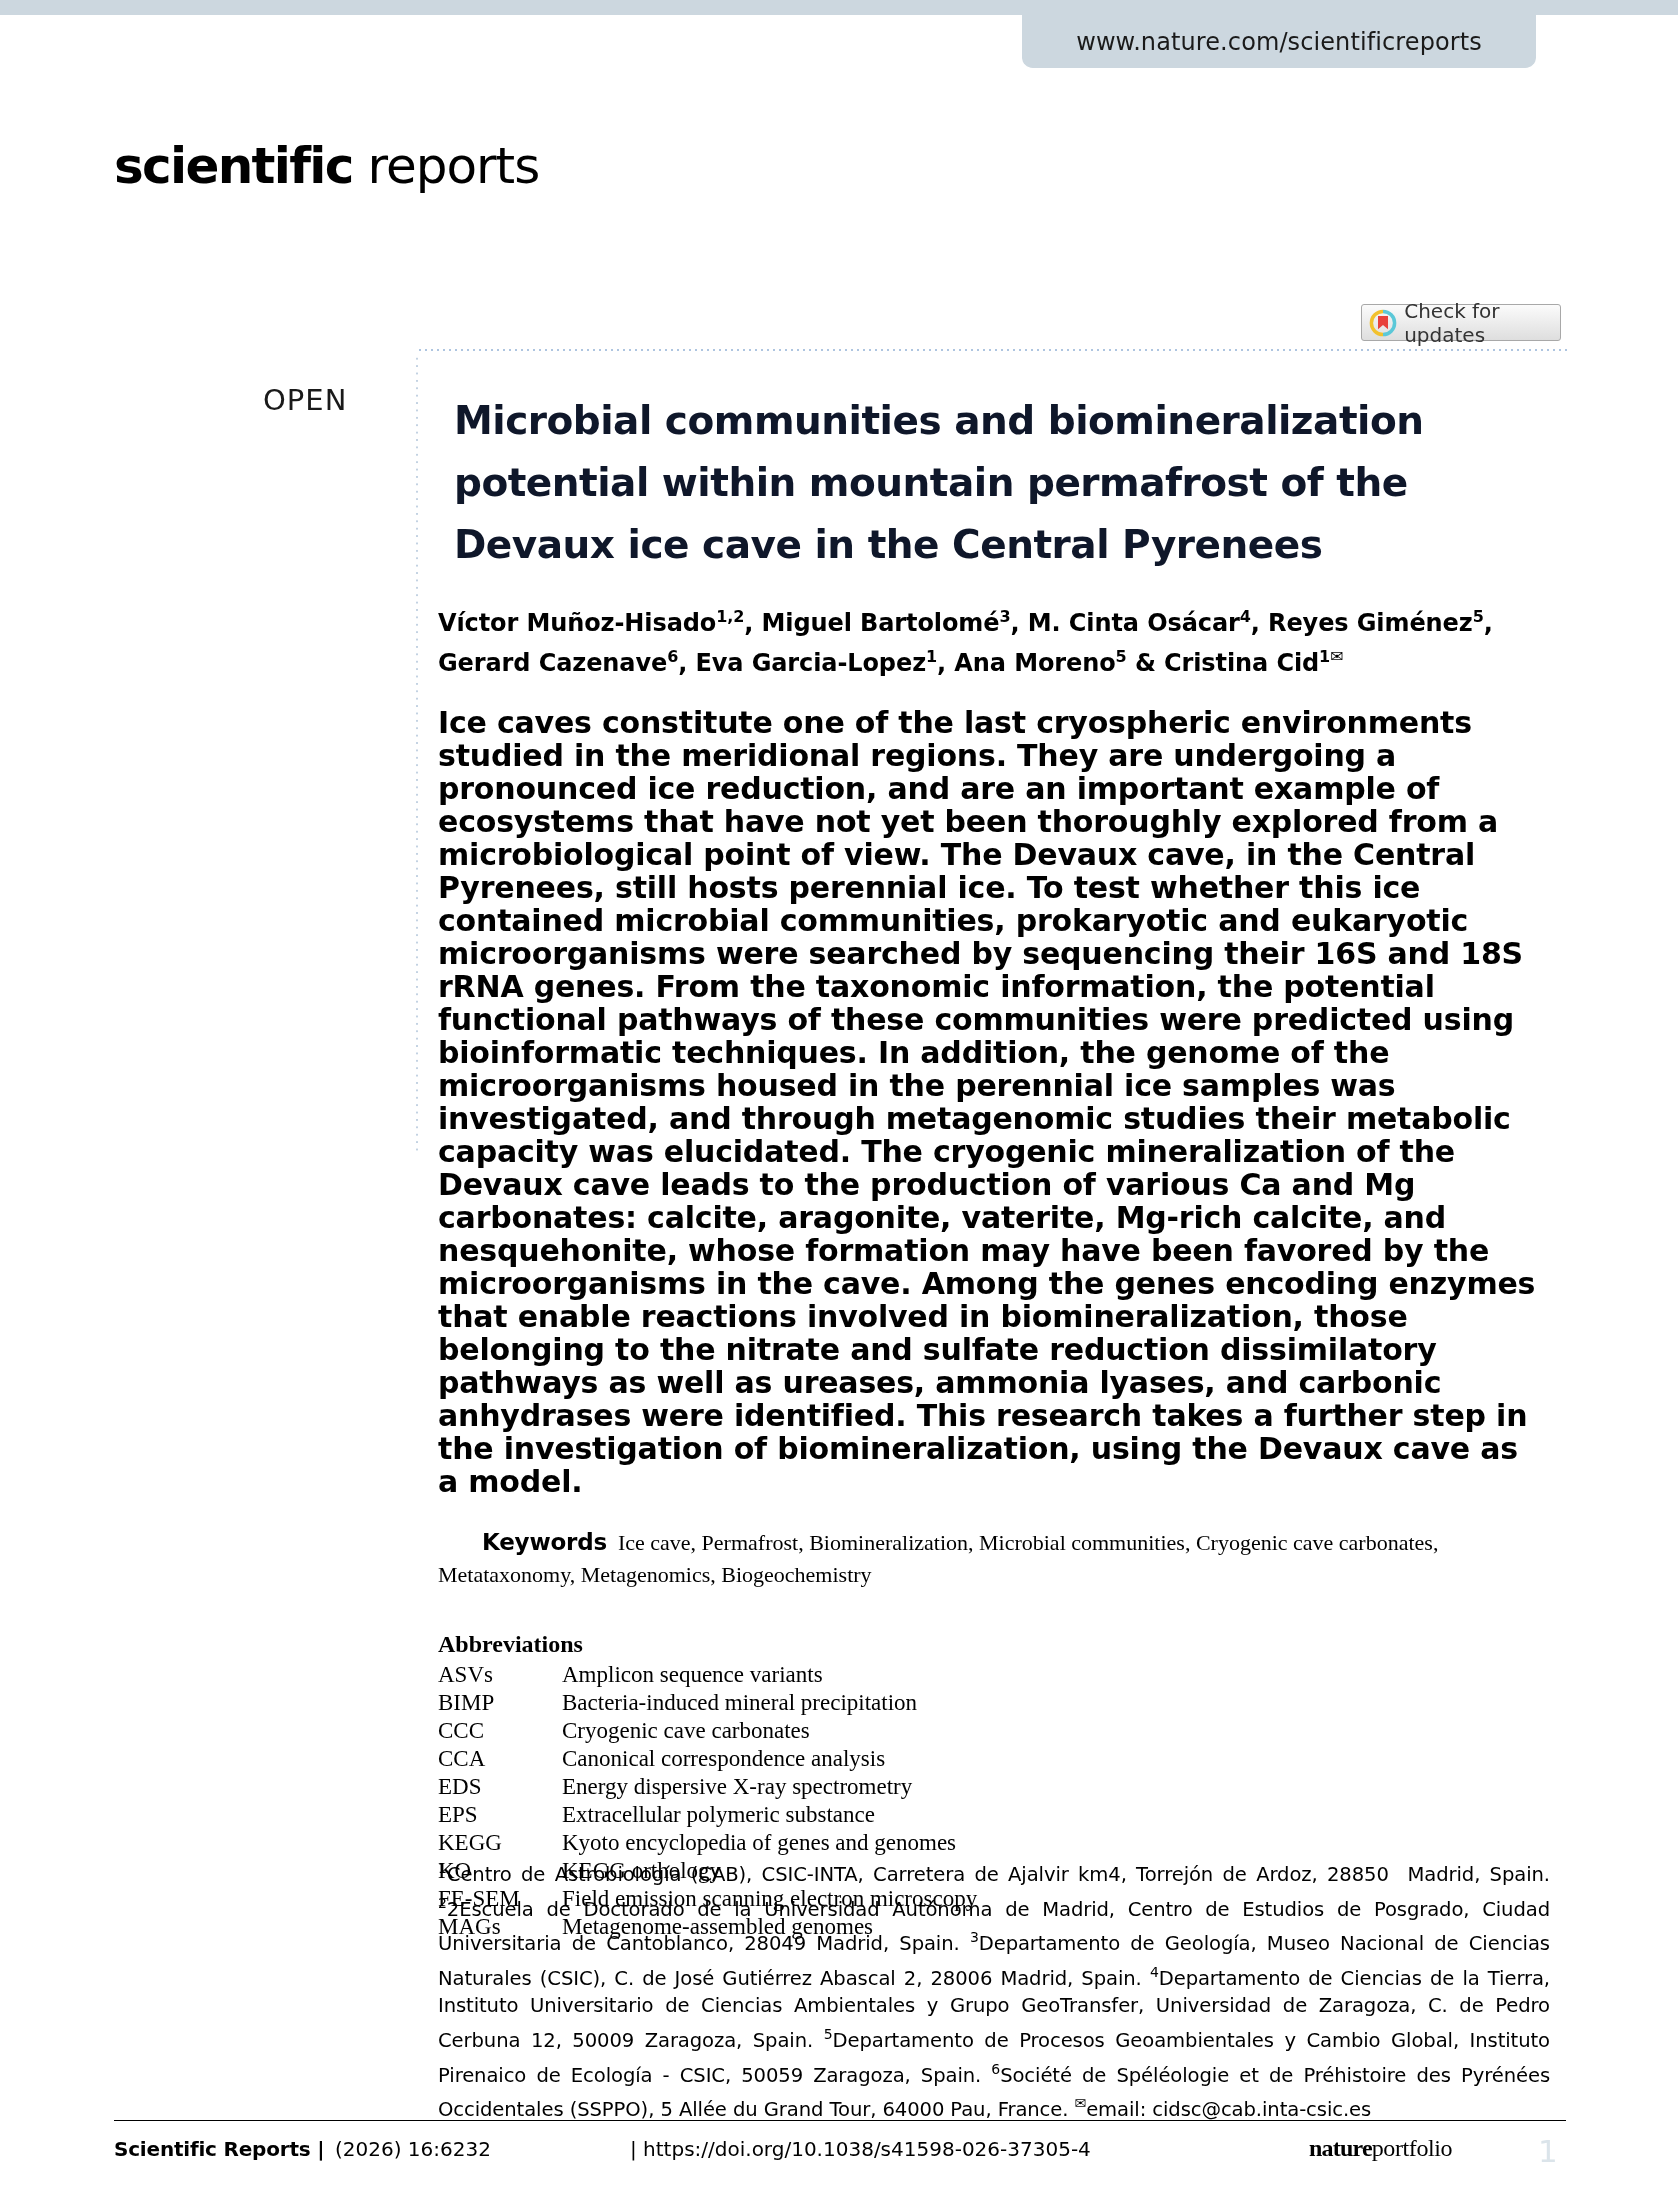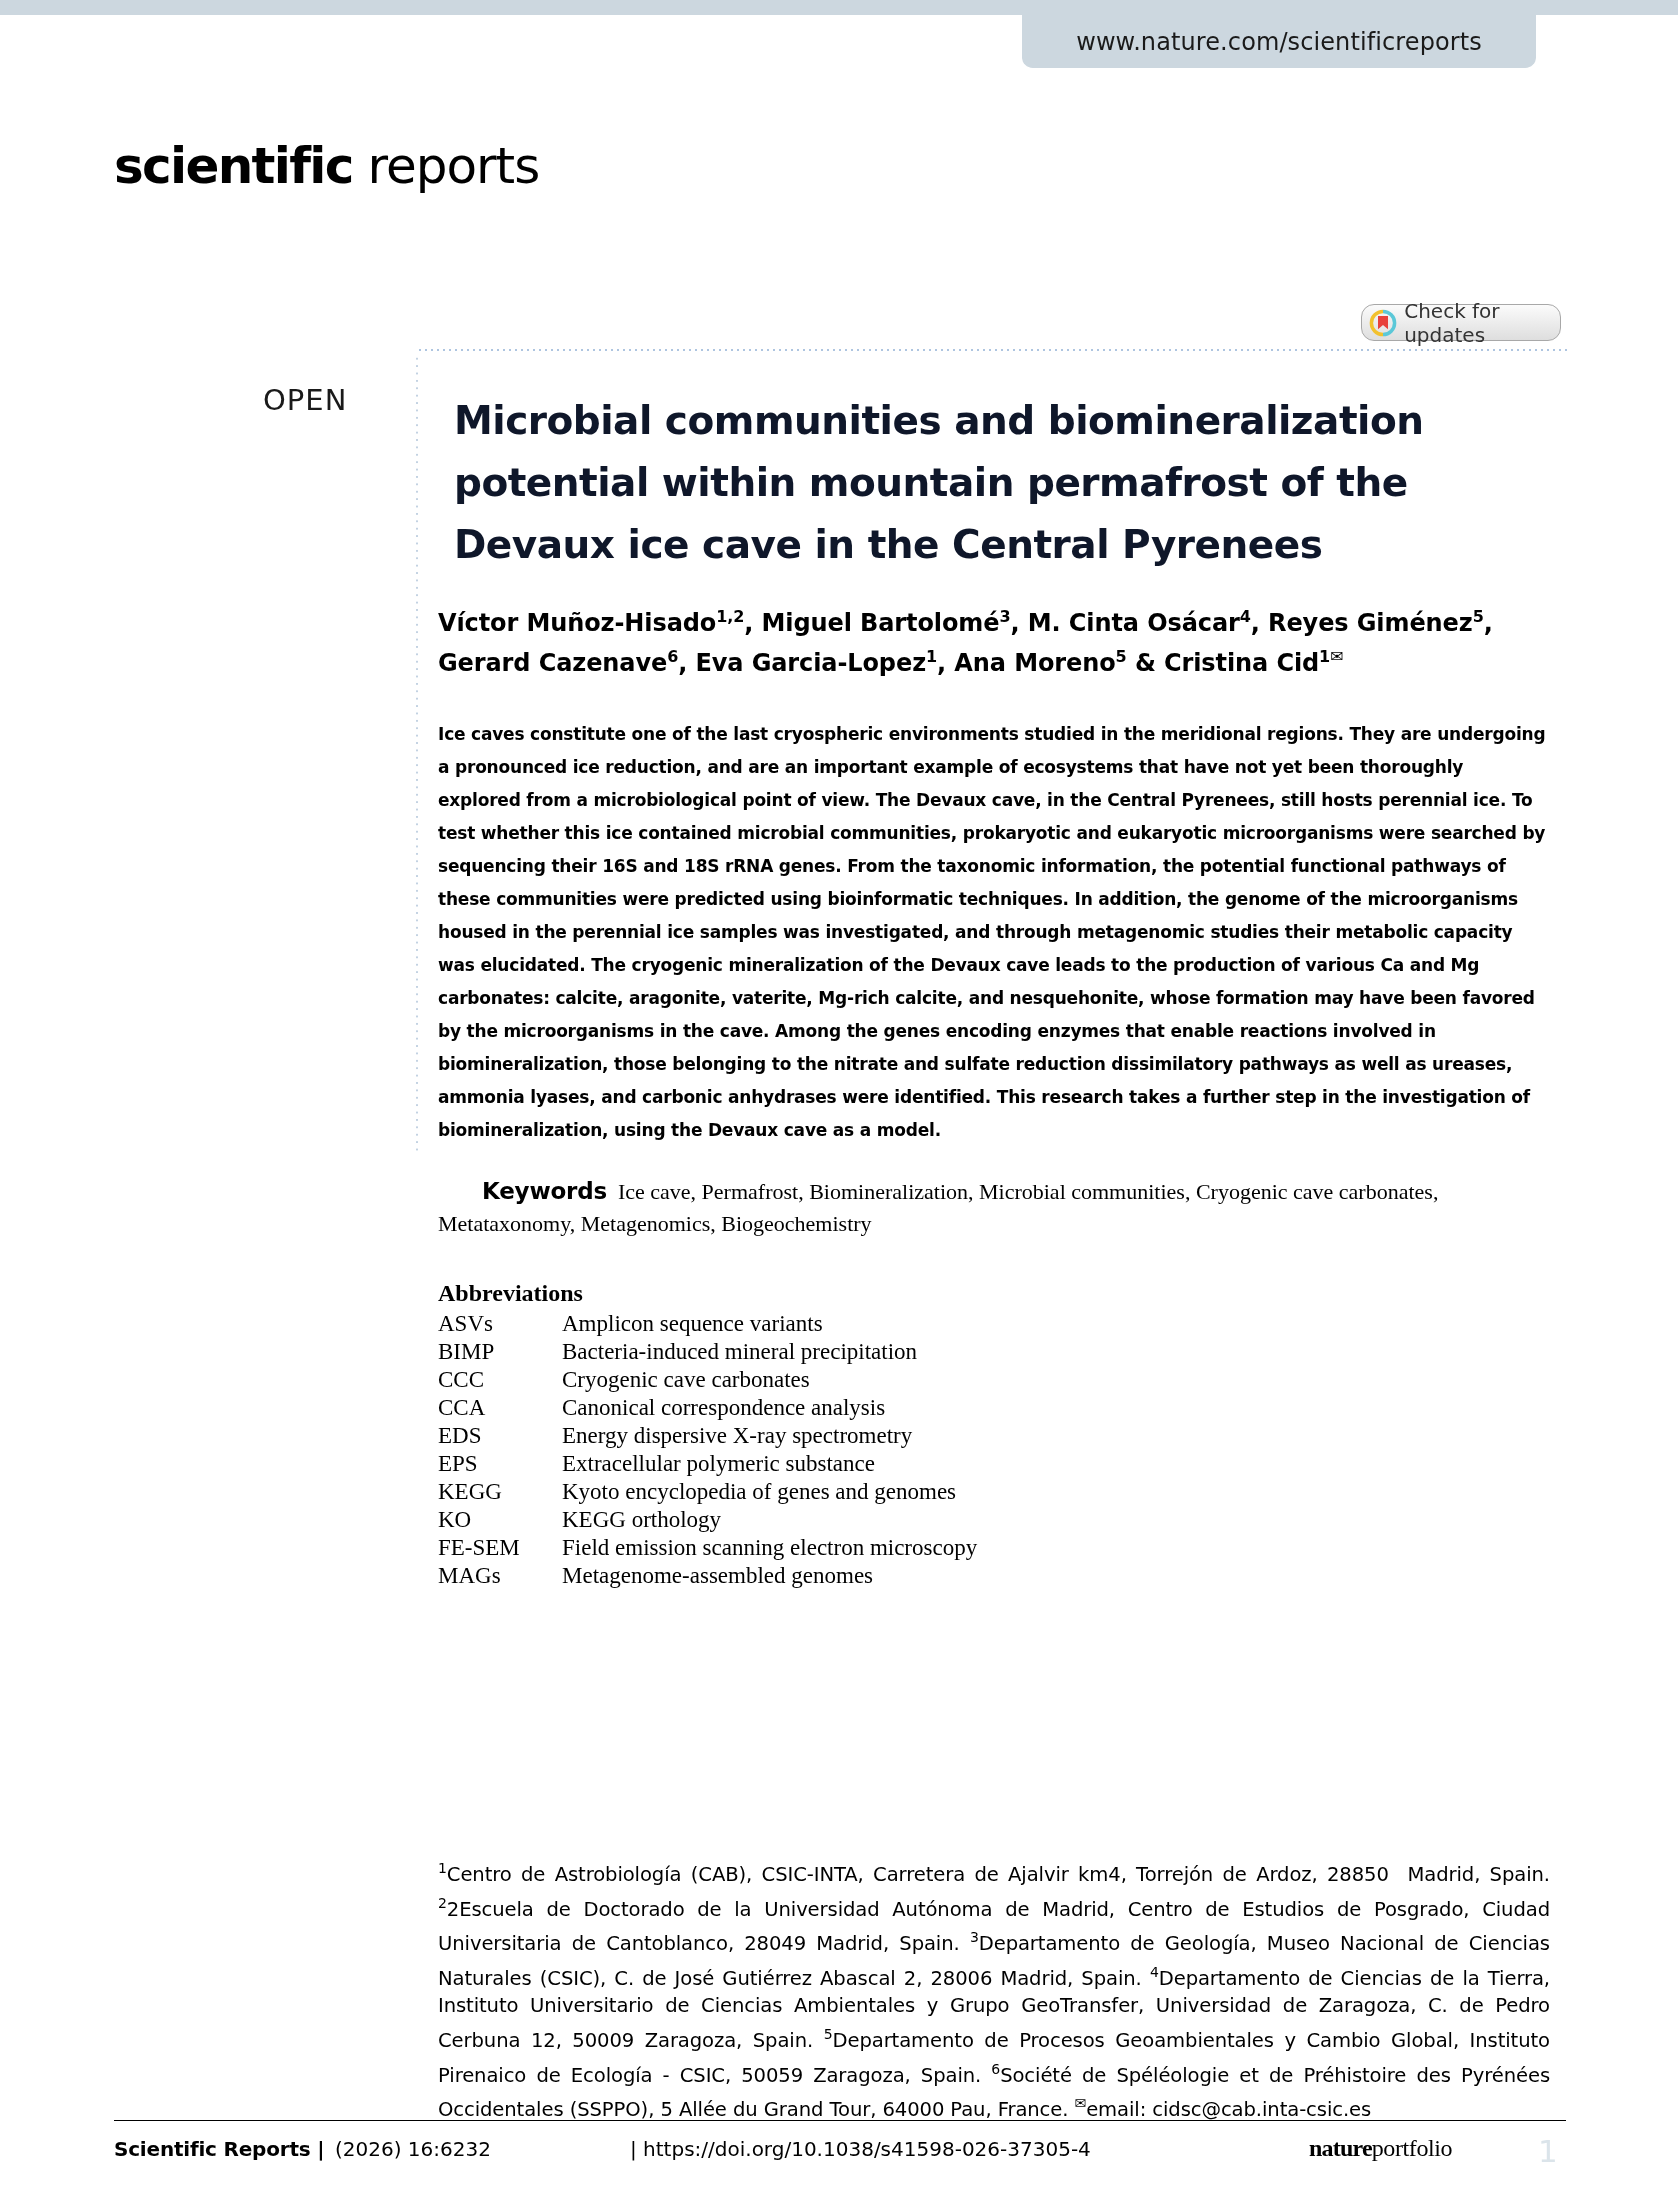--- a/index.html
+++ b/index.html
@@ -64,21 +64,21 @@
   }
 
   
   #check-updates {
     position: absolute;
     top: 304px;
     left: 1361px;
     width: 200px;
     height: 37px;
     border: 0.7px solid #a8a8a8;
-    border-radius: 13px;
+    border-radius: 3px;
     background: linear-gradient(#fbfbfb, #dedede);
     display: flex;
     align-items: center;
     padding-left: 6.8px;
     box-sizing: border-box;
   }
   #check-updates .cu-label {
     font-size: 20px;
     color: #333333;
     margin-left: 7.4px;
@@ -140,22 +140,22 @@
     font-size: 24px;
     line-height: 34px;
     font-weight: 700;
     letter-spacing: -0.1px;
     color: #000000;
     font-family: "DejaVu Sans", sans-serif;
   }
   #authors sup { font-size: 16px; font-weight: 700; }
 
   #abstract {
-    margin-top: 38px;
-    font-size: 17px;
+    margin-top: 26px;
+    font-size: 30px;
     line-height: 33px;
     font-weight: 700;
     letter-spacing: -0.2px;
     color: #000000;
     text-align: left;
     font-family: "DejaVu Sans", sans-serif;
   }
 
   #keywords {
     margin-top: 28px;

